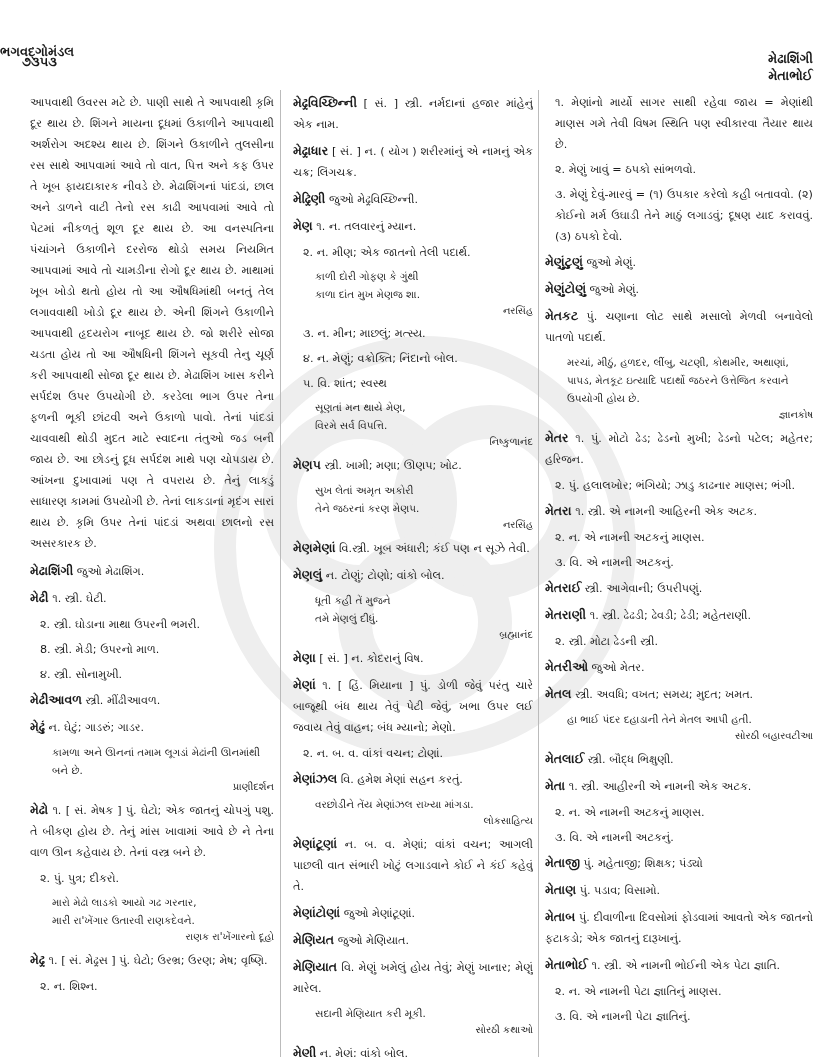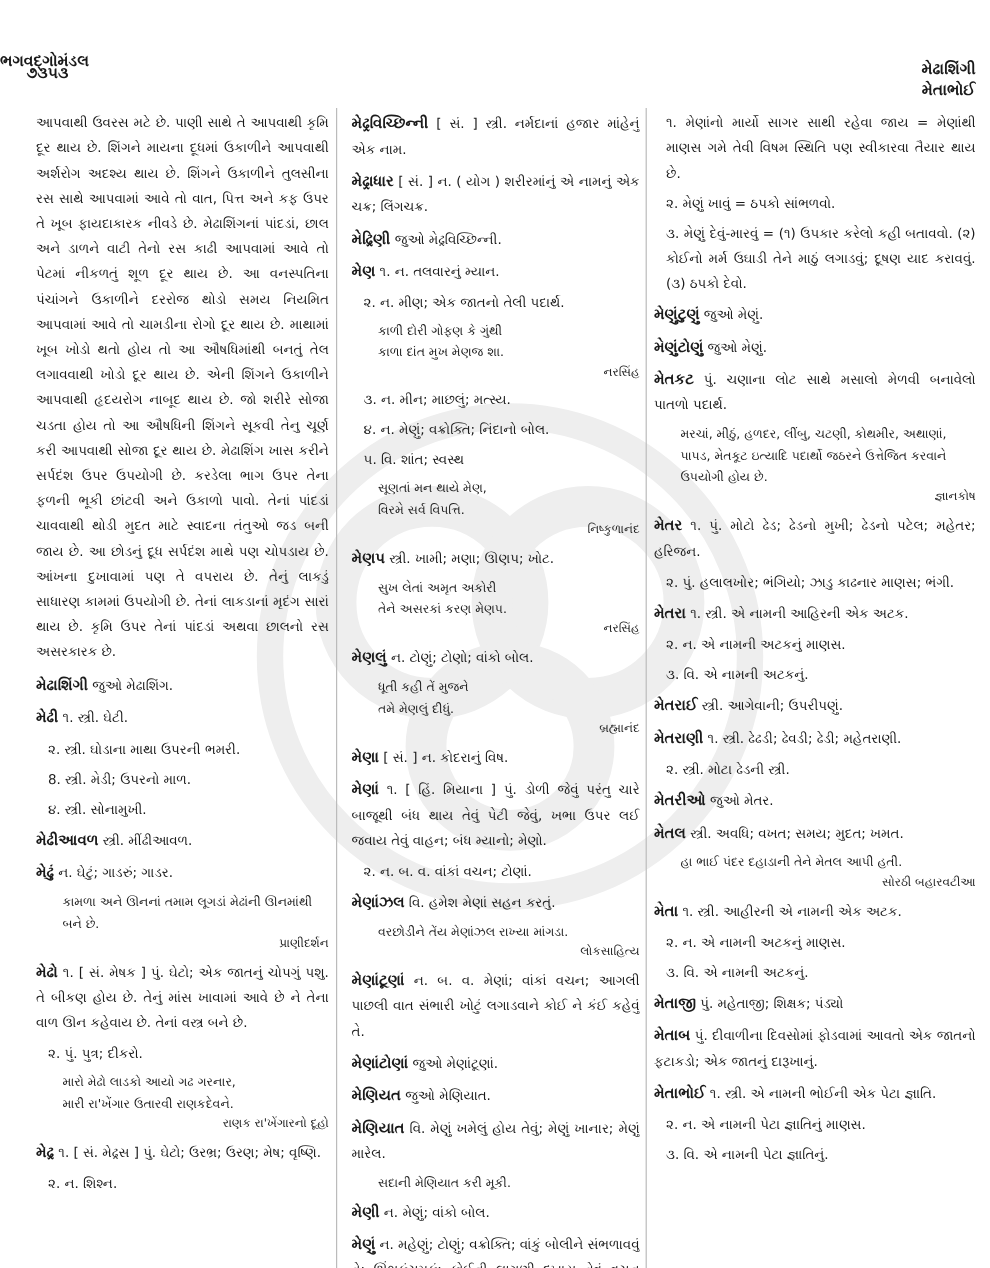--- a/index.html
+++ b/index.html
@@ -89,43 +89,45 @@
       <div class="entry sense">૪. ન. મેણું; વક્રોક્તિ; નિંદાનો બોલ.</div>
       <div class="entry sense">૫. વિ. શાંત; સ્વસ્થ</div>
       <div style="margin-bottom: 4px;">
         <div class="quote">સૂણતાં મન થાયે મેણ,</div>
         <div class="quote">વિરમે સર્વ વિપત્તિ.</div>
         <div class="cite">નિષ્કુળાનંદ</div>
       </div>
       <div class="entry"><span class="hw">મેણપ</span><span> સ્ત્રી. ખામી; મણા; ઊણપ; ખોટ.</span></div>
       <div style="margin-bottom: 4px;">
         <div class="quote">સુખ લેતાં અમૃત અકોરી</div>
-        <div class="quote">તેને અસરકાં કરણ મેણપ.</div>
+        <div class="quote">તેને જઠરનાં કરણ મેણપ.</div>
         <div class="cite">નરસિંહ</div>
       </div>
+      <div class="entry"><span class="hw">મેણમેણાં</span><span> વિ.સ્ત્રી. ખૂબ અંધારી; કંઈ પણ ન સૂઝે તેવી.</span></div>
       <div class="entry"><span class="hw">મેણલું</span><span> ન. ટોણું; ટોણો; વાંકો બોલ.</span></div>
       <div style="margin-bottom: 4px;">
         <div class="quote">ધૂતી કહી તેં મુજને</div>
         <div class="quote">તમે મેણલું દીધું.</div>
         <div class="cite">બ્રહ્માનંદ</div>
       </div>
       <div class="entry"><span class="hw">મેણા</span><span> [ સં. ] ન. કોદરાનું વિષ.</span></div>
       <div class="entry"><span class="hw">મેણાં</span><span> ૧. [ હિં. મિયાના ] પું. ડોળી જેવું પરંતુ ચારે બાજૂથી બંધ થાય તેવું પેટી જેવું, ખભા ઉપર લઈ જવાય તેવું વાહન; બંધ મ્યાનો; મેણો.</span></div>
       <div class="entry sense">૨. ન. બ. વ. વાંકાં વચન; ટોણાં.</div>
       <div class="entry"><span class="hw">મેણાંઝલ</span><span> વિ. હમેશ મેણાં સહન કરતું.</span></div>
       <div style="margin-bottom: 4px;">
         <div class="quote">વરછોડીને તેંય મેણાંઝલ રાખ્યા માંગડા.</div>
         <div class="cite">લોકસાહિત્ય</div>
       </div>
       <div class="entry"><span class="hw">મેણાંટૂણાં</span><span> ન. બ. વ. મેણાં; વાંકાં વચન; આગલી પાછલી વાત સંભારી ખોટું લગાડવાને કોઈ ને કંઈ કહેવું તે.</span></div>
       <div class="entry"><span class="hw">મેણાંટોણાં</span><span> જુઓ મેણાંટૂણાં.</span></div>
       <div class="entry"><span class="hw">મેણિયત</span><span> જુઓ મેણિયાત.</span></div>
       <div class="entry"><span class="hw">મેણિયાત</span><span> વિ. મેણું ખમેલું હોય તેવું; મેણું ખાનાર; મેણું મારેલ.</span></div>
       <div style="margin-bottom: 4px;">
         <div class="quote">સદાની મેણિયાત કરી મૂકી.</div>
+        <div class="cite">સોરઠી કથાઓ</div>
       </div>
       <div class="entry"><span class="hw">મેણી</span><span> ન. મેણું; વાંકો બોલ.</span></div>
       <div class="entry"><span class="hw">મેણું</span><span> ન. મહેણું; ટોણું; વક્રોક્તિ; વાંકું બોલીને સંભળાવવું તે; ઊંભકુંચૂમકું; કોઈની લાગણી દુખાય તેવું વચન મારવું વે; ટૂંબો; મર્મવચન; આક્ષેપ; કડવું વચન; ટોક; ટપ્પો.</span></div>
     </div>
   <div class="col col-3">
       <div class="entry sense">૧. મેણાંનો માર્યો સાગર સાથી રહેવા જાય = મેણાંથી માણસ ગમે તેવી વિષમ સ્થિતિ પણ સ્વીકારવા તૈયાર થાય છે.</div>
       <div class="entry sense">૨. મેણું ખાવું = ઠપકો સાંભળવો.</div>
       <div class="entry sense">૩. મેણું દેવું-મારવું = (૧) ઉપકાર કરેલો કહી બતાવવો. (૨) કોઈનો મર્મ ઉઘાડી તેને માઠું લગાડવું; દૂષણ યાદ કરાવવું. (૩) ઠપકો દેવો.</div>
       <div class="entry"><span class="hw">મેણુંટુણું</span><span> જુઓ મેણું.</span></div>
       <div class="entry"><span class="hw">મેણુંટોણું</span><span> જુઓ મેણું.</span></div>
@@ -141,22 +143,24 @@
       <div class="entry sense">૩. વિ. એ નામની અટકનું.</div>
       <div class="entry"><span class="hw">મેતરાઈ</span><span> સ્ત્રી. આગેવાની; ઉપરીપણું.</span></div>
       <div class="entry"><span class="hw">મેતરાણી</span><span> ૧. સ્ત્રી. ઢેઢડી; ઢેવડી; ઢેડી; મહેતરાણી.</span></div>
       <div class="entry sense">૨. સ્ત્રી. મોટા ઢેડની સ્ત્રી.</div>
       <div class="entry"><span class="hw">મેતરીઓ</span><span> જુઓ મેતર.</span></div>
       <div class="entry"><span class="hw">મેતલ</span><span> સ્ત્રી. અવધિ; વખત; સમય; મુદત; ખમત.</span></div>
       <div style="margin-bottom: 4px;">
         <div class="quote">હા ભાઈ પંદર દહાડાની તેને મેતલ આપી હતી.</div>
         <div class="cite">સોરઠી બહારવટીઆ</div>
       </div>
+      <div class="entry"><span class="hw">મેતલાઈ</span><span> સ્ત્રી. બૌદ્ધ ભિક્ષુણી.</span></div>
       <div class="entry"><span class="hw">મેતા</span><span> ૧. સ્ત્રી. આહીરની એ નામની એક અટક.</span></div>
       <div class="entry sense">૨. ન. એ નામની અટકનું માણસ.</div>
       <div class="entry sense">૩. વિ. એ નામની અટકનું.</div>
       <div class="entry"><span class="hw">મેતાજી</span><span> પું. મહેતાજી; શિક્ષક; પંડ્યો</span></div>
+      <div class="entry"><span class="hw">મેતાણ</span><span> પું. પડાવ; વિસામો.</span></div>
       <div class="entry"><span class="hw">મેતાબ</span><span> પું. દીવાળીના દિવસોમાં ફોડવામાં આવતો એક જાતનો ફટાકડો; એક જાતનું દારૂખાનું.</span></div>
       <div class="entry"><span class="hw">મેતાભોઈ</span><span> ૧. સ્ત્રી. એ નામની ભોઈની એક પેટા જ્ઞાતિ.</span></div>
       <div class="entry sense">૨. ન. એ નામની પેટા જ્ઞાતિનું માણસ.</div>
       <div class="entry sense">૩. વિ. એ નામની પેટા જ્ઞાતિનું.</div>
     </div>
 </div>
 
 </body></html>

